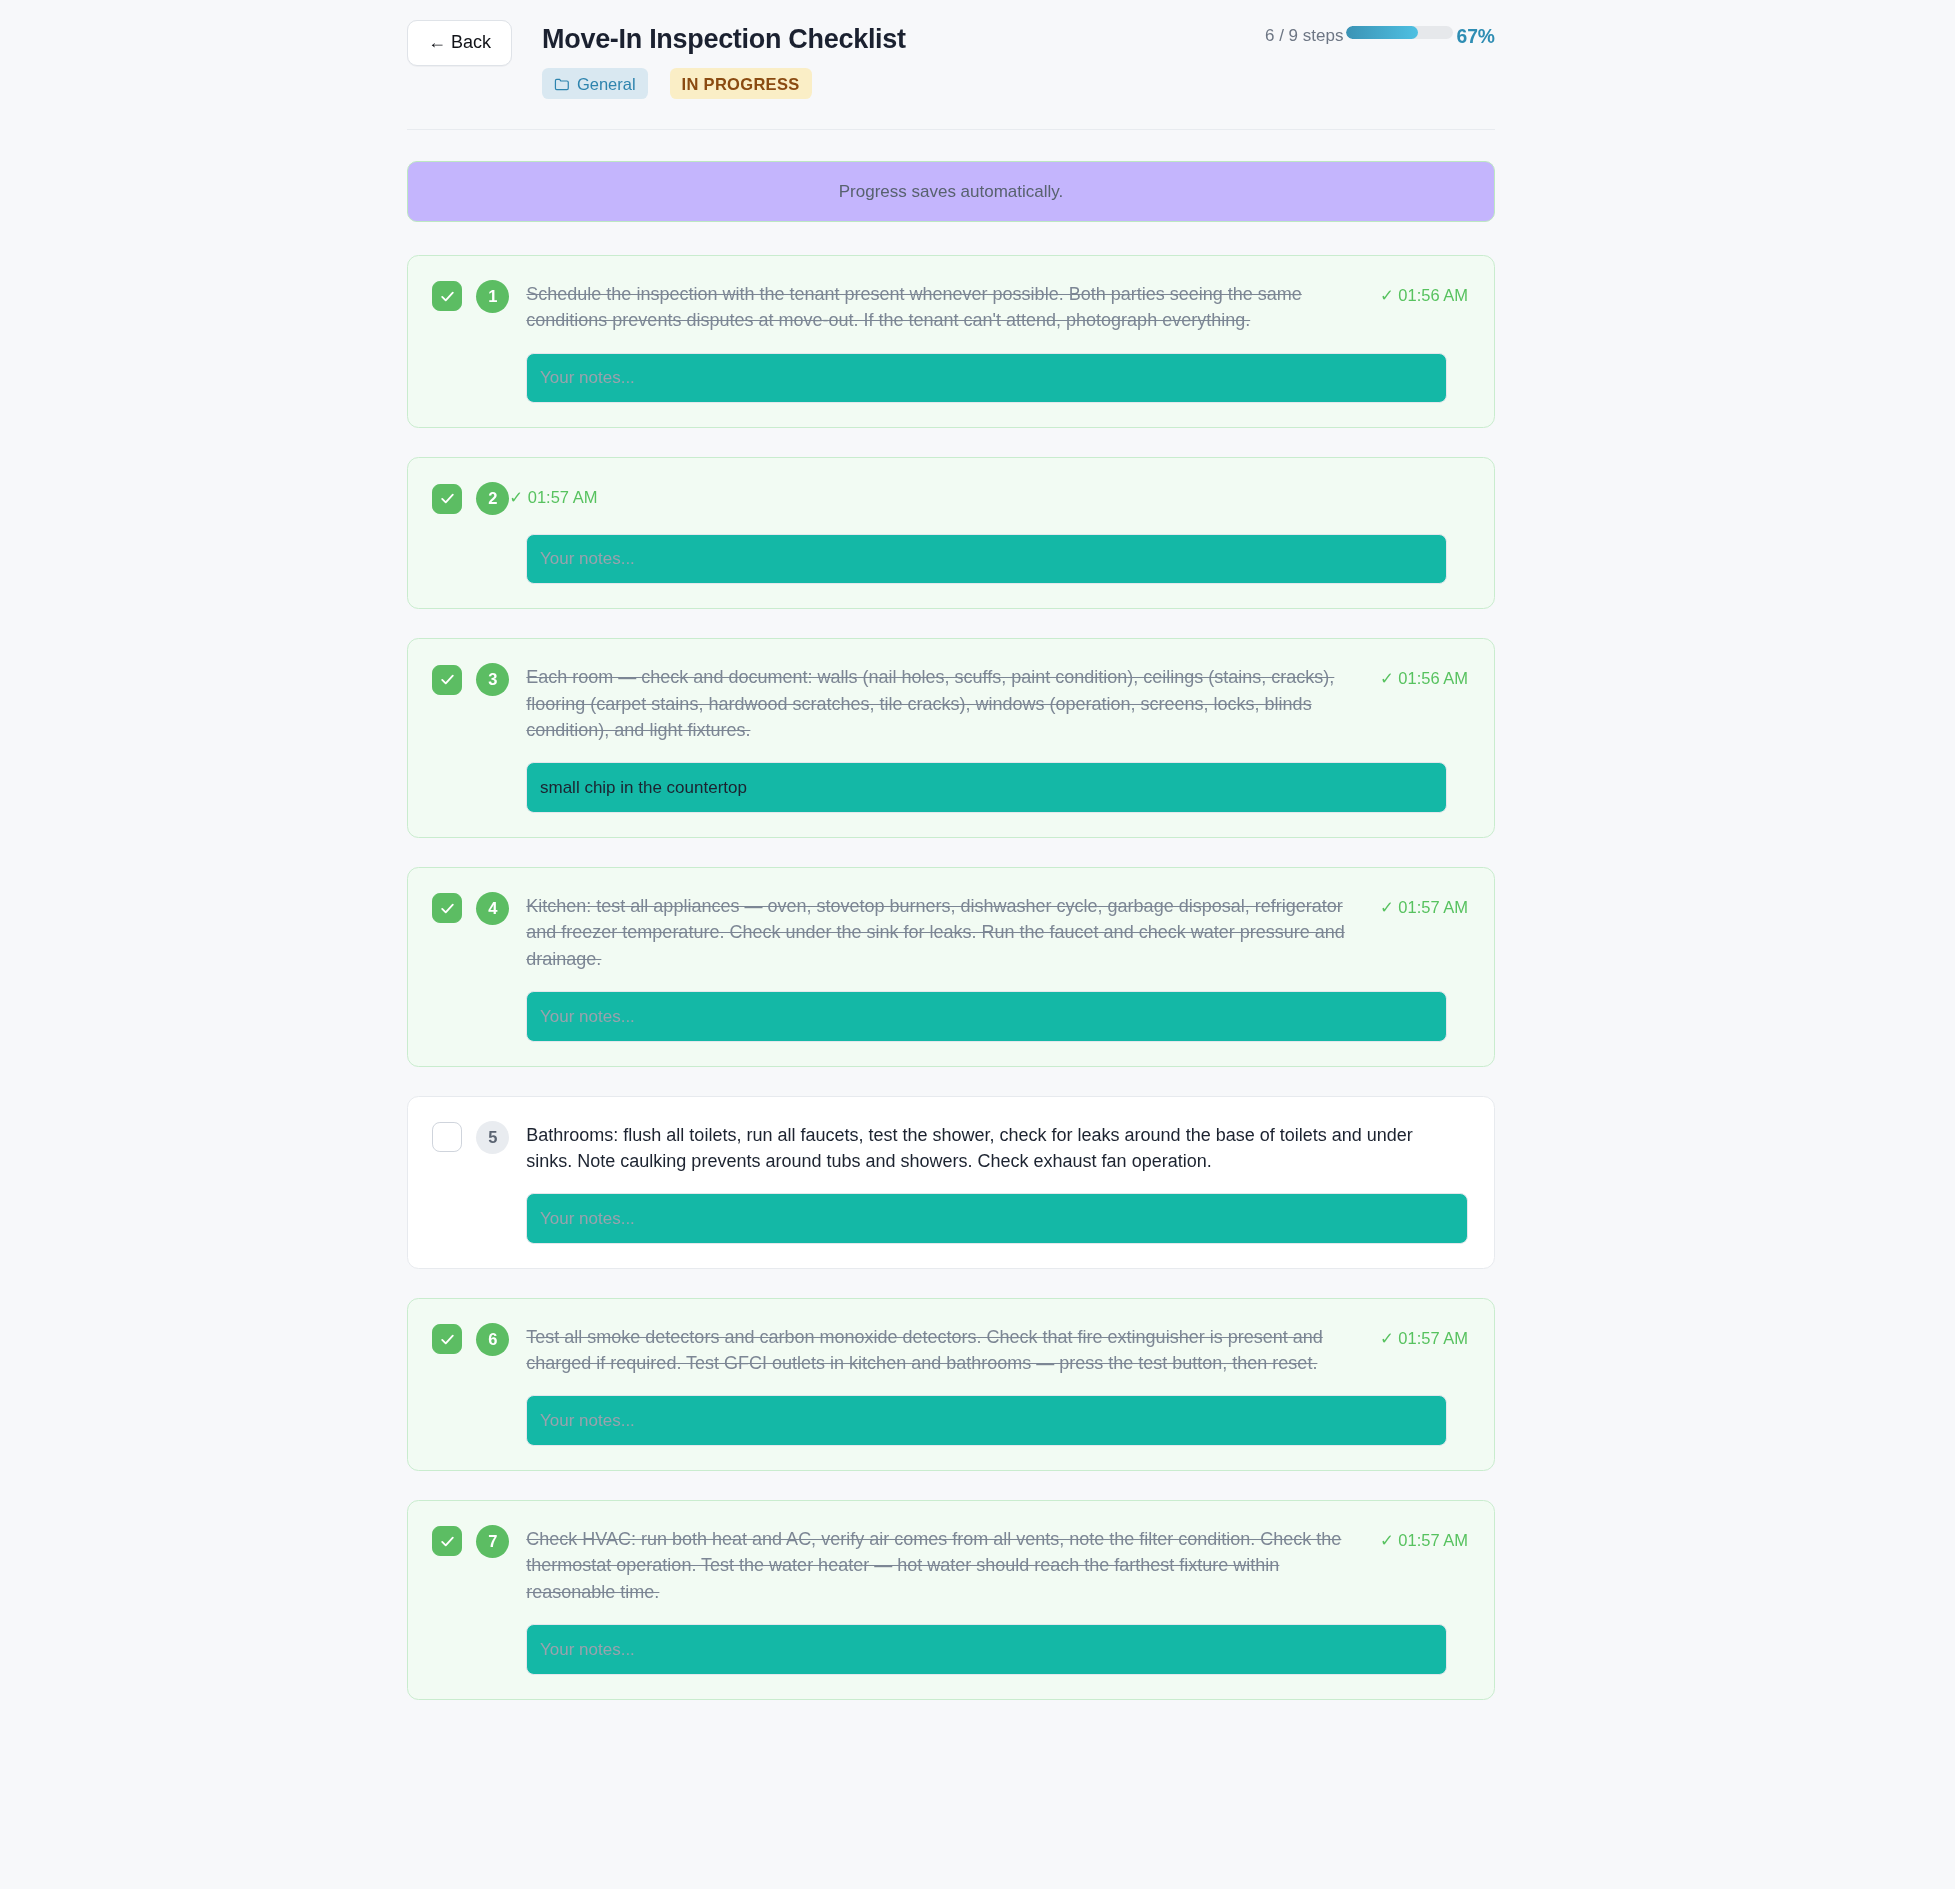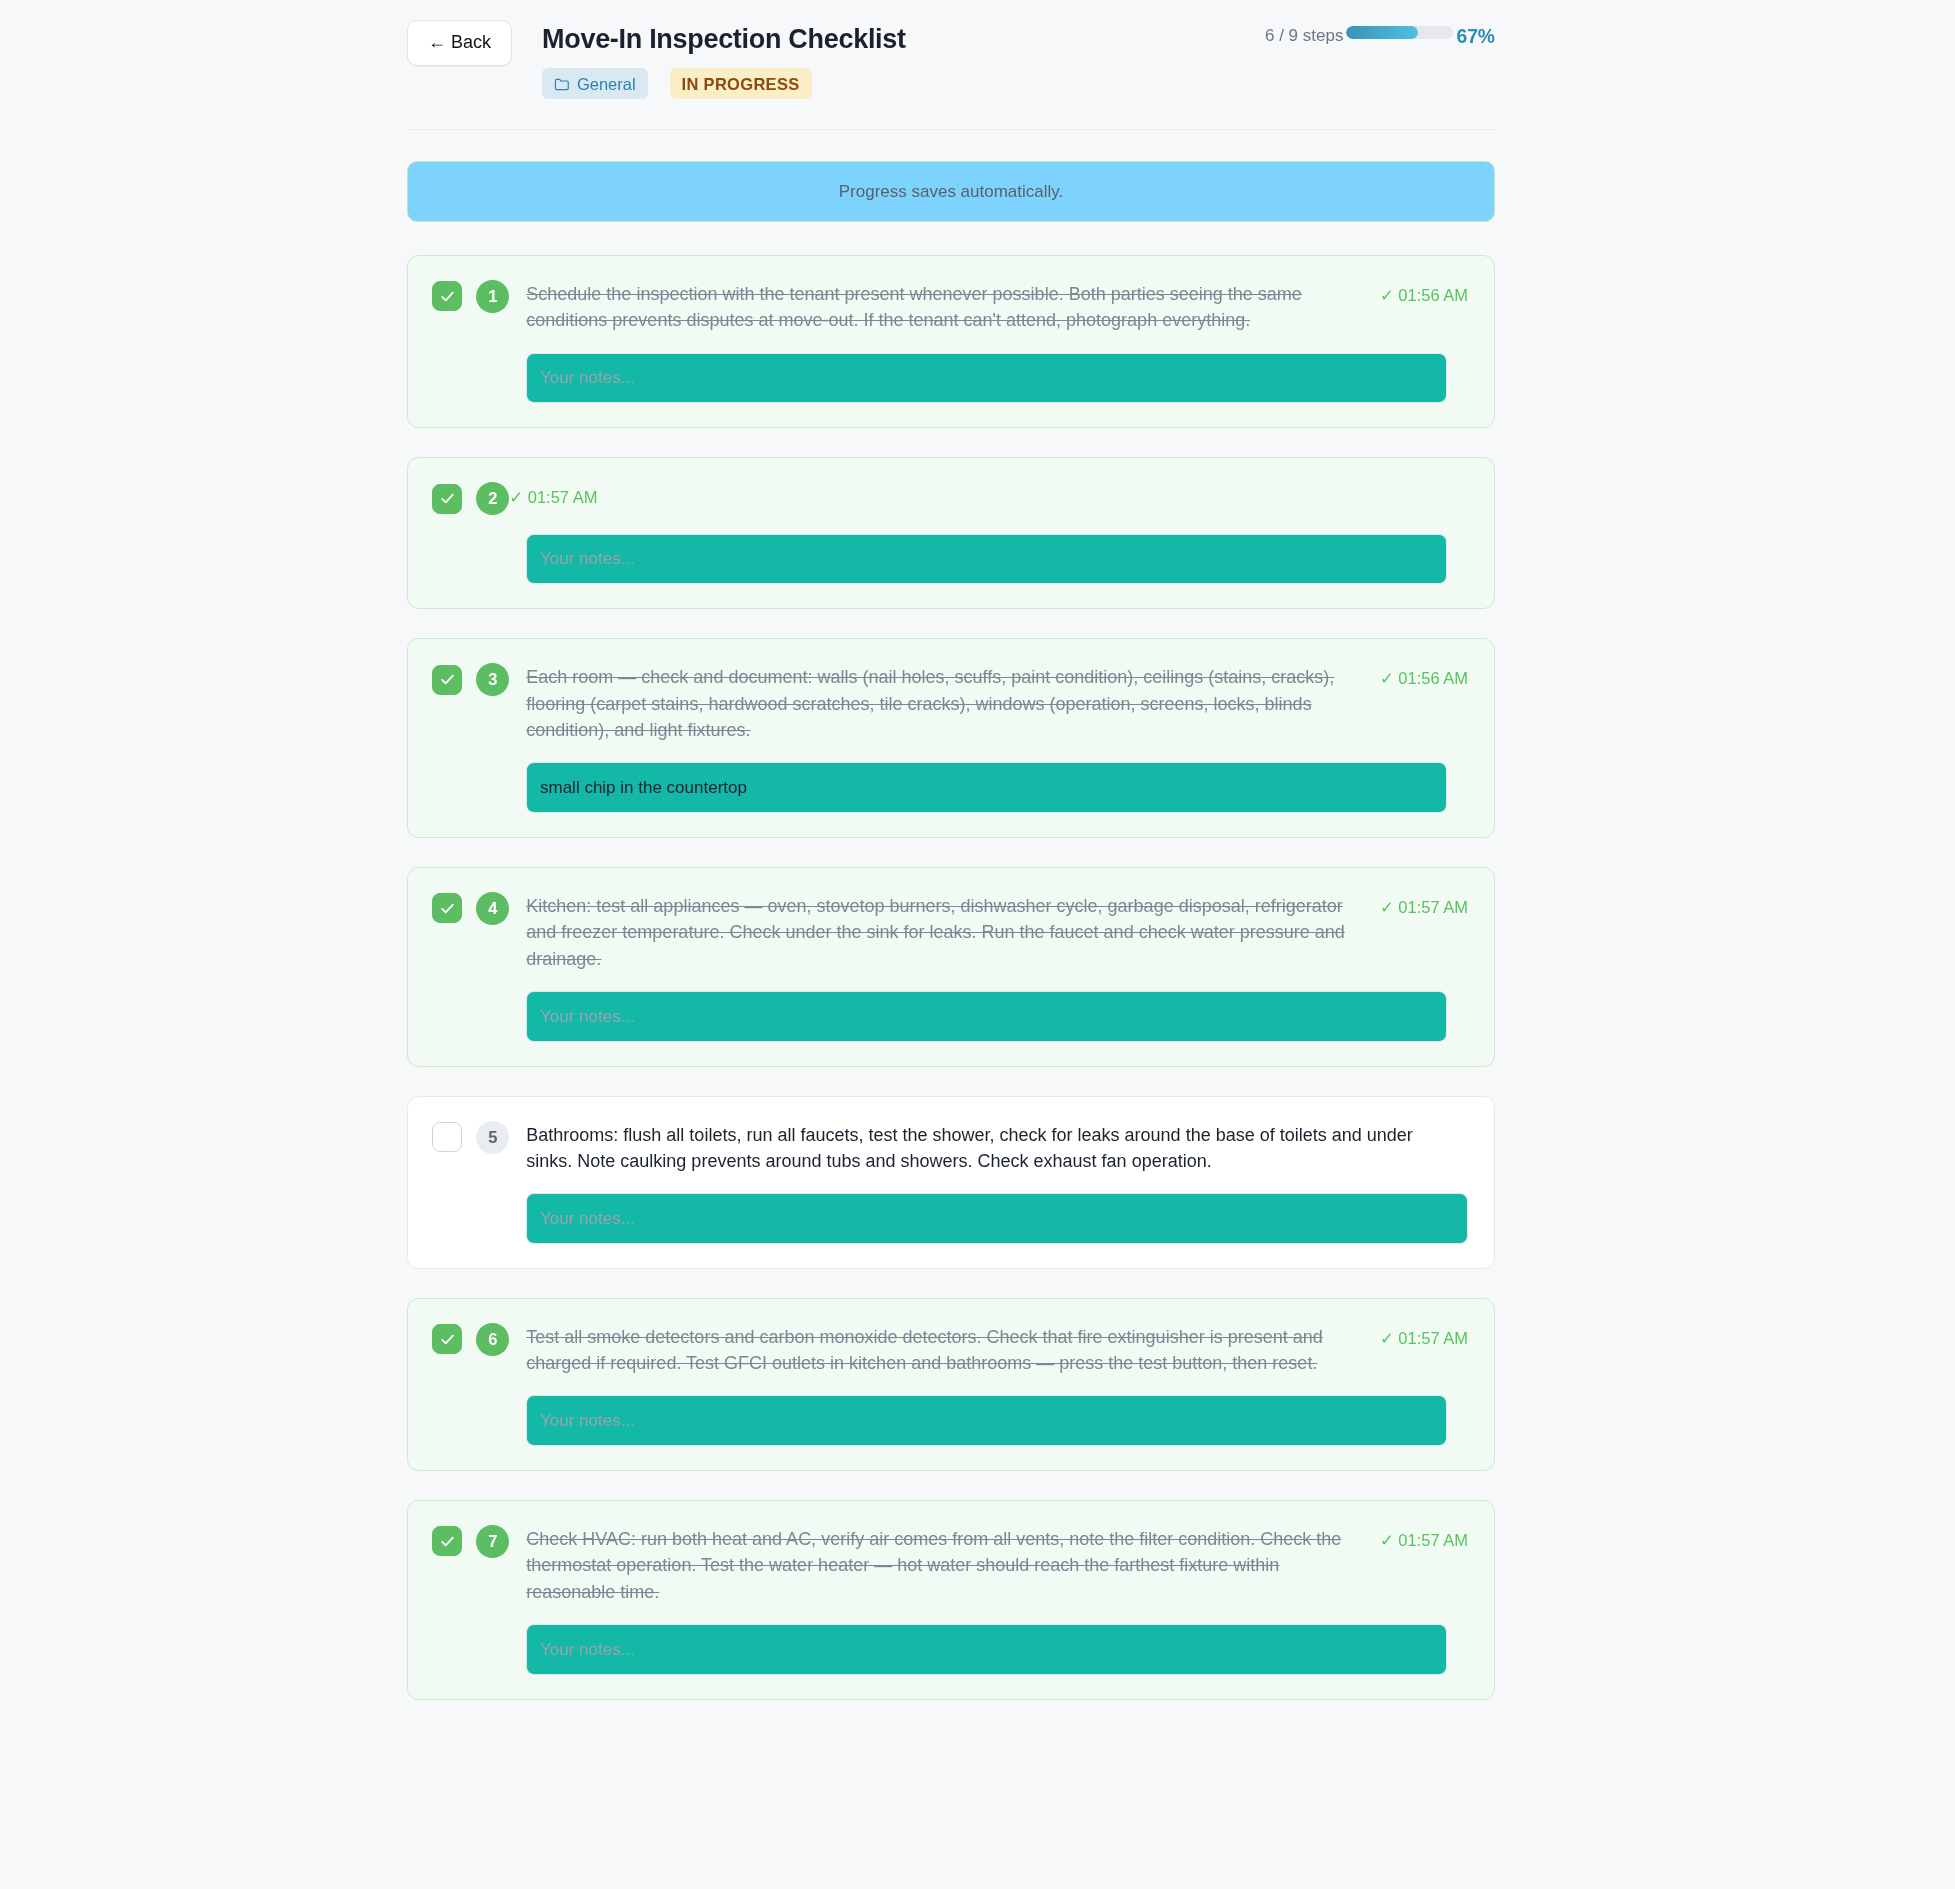--- a/index.html
+++ b/index.html
@@ -136,21 +136,21 @@
 
   
   .main {
     width: 1088px;
     margin: 0 auto;
     padding-top: 31.5px;
     padding-bottom: 43px;
   }
 
   .autosave-banner {
-    background: #7dd3fc;
+    background: #c4b5fd;
     border: 1.1px solid #bde8c2;
     border-radius: 10px;
     padding: 19.3px 14.3px;
     text-align: center;
     font-size: 17px;
     color: #58626f;
     margin-bottom: 33px;
   }
 
   

